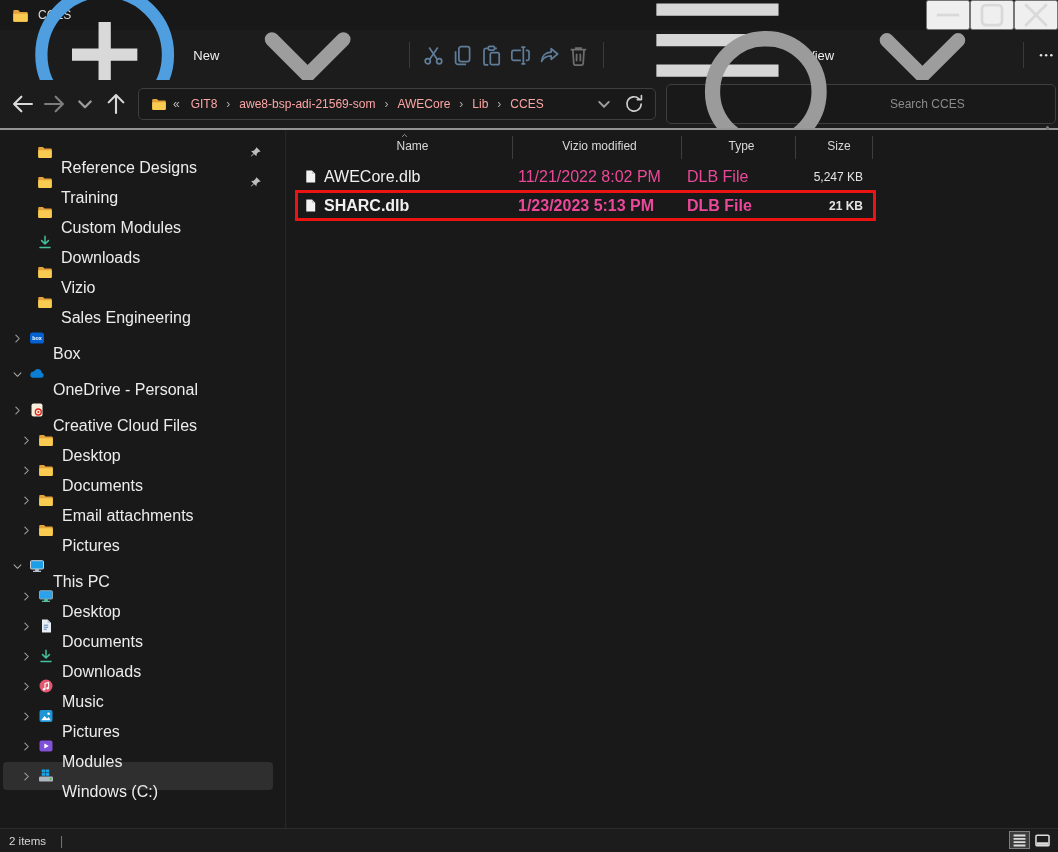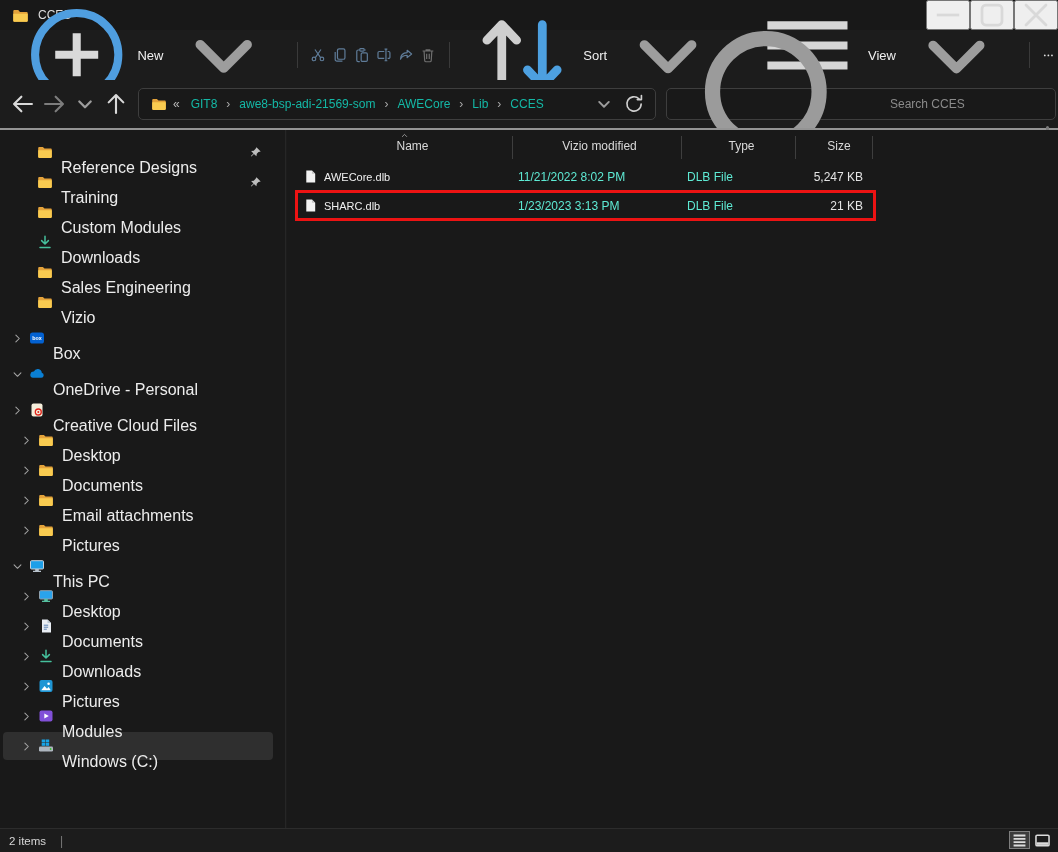--- a/index.html
+++ b/index.html
@@ -35,29 +35,29 @@
   .nav-btn { width:26px; height:28px; display:flex; align-items:center; justify-content:center;
     background:transparent; border:none; margin-right:5px; }
   .nav-btn svg { width:16px; height:16px; }
   .nav-btn.small svg { width:12px; height:12px; }
   .addressbar { width:518px; height:32px; margin-left:4px; background:#191919;
     border:1px solid #3e3e3e; border-radius:5px; display:flex; align-items:center; padding:0 6px; }
   .addressbar .fold { width:16px; height:16px; margin:0 6px 0 6px; }
   .crumb-overflow { color:#bdbdbd; font-size:12px; margin-right:4px; }
   .crumbs { display:flex; align-items:center; flex:1; }
   .crumb-group { display:flex; align-items:center; }
-  .crumb { color:#14b8a6; font-size:12px; padding:3px 7px; border-radius:3px; }
+  .crumb { color:#fca5a5; font-size:12px; padding:3px 7px; border-radius:3px; }
   .crumb-sep { color:#a9a9a9; font-size:12px; padding:0 2px; }
   .crumb-group:last-child .crumb-sep { display:none; }
   .addr-right { display:flex; align-items:center; gap:8px; margin-right:4px; }
   .addr-right .abtn { width:22px; height:24px; border:none; background:transparent;
     display:flex; align-items:center; justify-content:center; }
   .addr-right .abtn svg { width:13px; height:13px; }
   .addr-right .abtn.refresh svg { width:15px; height:15px; }
-  .searchbox { width:390px; height:32px; margin-left:10px; background:#191919;
+  .searchbox { width:390px; height:40px; margin-left:10px; background:#191919;
     border:1px solid #3e3e3e; border-radius:5px; display:flex; align-items:center; padding:0 10px; }
   .searchbox svg { width:14px; height:14px; flex:none; }
   .searchbox input { flex:1; background:transparent; border:none; outline:none;
     color:#d8d8d8; font-size:12px; margin-left:10px; font-family:inherit; }
   .searchbox input::placeholder { color:#8b8b8b; }
 
   
   .top-divider { position:absolute; top:128px; left:0; right:0; height:2px; background:#949494; }
 
   
@@ -83,25 +83,25 @@
     display:grid; grid-template-columns:216px 169px 114px 80px; align-items:center; }
   .list-header .hcell { font-size:12px; color:#d9d9d9;text-align:center; }
   .hc-name { padding-left:17px; } .hc-date { padding-left:6px; } .hc-type { padding-left:7px; }
   .hc-size { padding-left:8px; }
   .hsep { position:absolute; top:6px; width:1px; height:23px; background:#3e3e3e; }
   .hsep.s1{left:216px} .hsep.s2{left:385px} .hsep.s3{left:499px} .hsep.s4{left:576px}
   .sort-caret { position:absolute; left:102px; top:0px; width:13px; height:10px; }
   .file-rows { margin-left:9px; width:579px; }
   .file-row { height:29px; display:grid; grid-template-columns:216px 169px 114px 80px;
     align-items:center; cursor:default; }
-  .file-row[data-highlighted="true"] { outline:3px solid var(--annot-red,#ec1313); outline-offset:-2px; }
+  .file-row[data-highlighted="true"] { outline:3px solid var(--annot-red,#ec1313); outline-offset:-2px;font-weight:bold; }
   .cell-name { display:flex; align-items:center; padding-left:7px; }
   .cell-name .fic { width:15px; height:15px; margin-right:6px; flex:none; }
-  .cell-name .fname { font-size:11px; color:#f0f0f0; }
-  .cell-date,.cell-type { font-size:12px; color:#5eead4; padding-left:6px; }
+  .cell-name .fname { font-size:16px; color:#f0f0f0; }
+  .cell-date,.cell-type { font-size:16px; color:#ec4899; padding-left:6px; }
   .cell-size { font-size:12px; color:#e4e4e4; text-align:right; padding-right:12px; }
 
   
   .statusbar { position:absolute; left:0; right:0; bottom:0; height:24px; background:#1c1c1c;
     border-top:1px solid #2c2c2c; display:flex; align-items:center; padding-left:9px;text-align:center; }
   .statusbar .count { font-size:11.5px; color:#d6d6d6; }
   .statusbar .sb-sep { color:#787878; margin-left:14px; font-size:12px; }
   .view-toggles { position:absolute; right:5px; bottom:3px; display:flex; gap:2px; }
   .vt-btn { width:21px; height:18px; display:flex; align-items:center; justify-content:center;
     background:transparent; border:1px solid transparent; }
@@ -203,34 +203,20 @@
         </span>
       </button>
     <button class="tb-icon-btn">
         <span>
           <svg viewBox="0 0 16 16" fill="none" stroke="#6e6e6e" stroke-width="1.2" style="width: 100%; height: 100%; display: block;">
             <path d="M2.6 4h10.8M6.2 4V2.8h3.6V4M4.1 4l.6 9.5a1.4 1.4 0 0 0 1.4 1.3h3.8a1.4 1.4 0 0 0 1.4-1.3L11.9 4M6.7 6.8v5.2M9.3 6.8v5.2"></path>
           </svg>
         </span>
       </button>
     <div class="tb-sep"></div>
-    <button class="tb-btn">
-      <span style="display:flex">
-          <svg viewBox="0 0 16 16" fill="none" stroke-width="1.3" stroke-linecap="round" stroke-linejoin="round" style="width: 100%; height: 100%; display: block;">
-            <path d="M5 12.5v-9M2.8 5.8 5 3.5l2.2 2.3" stroke="#cfcfcf"></path>
-            <path d="M11 3.5v9M8.8 10.2 11 12.5l2.2-2.3" stroke="#4da0e0"></path>
-          </svg>
-        </span>
-      <span>Sort</span>
-      <span class="caret" style="display:flex">
-          <svg viewBox="0 0 16 16" fill="none" stroke="#9d9d9d" stroke-width="1.4" stroke-linecap="round" stroke-linejoin="round" style="width: 100%; height: 100%; display: block;">
-            <path d="M4.5 6.5 8 10l3.5-3.5"></path>
-          </svg>
-        </span>
-    </button>
     <button class="tb-btn" style="margin-left:14px">
       <span style="display:flex">
           <svg viewBox="0 0 16 16" stroke="#d6d6d6" stroke-width="1.2" style="width: 100%; height: 100%; display: block;">
             <path d="M2 3.5h12M2 6.5h12M2 9.5h12M2 12.5h12"></path>
           </svg>
         </span>
       <span>View</span>
       <span class="caret" style="display:flex">
           <svg viewBox="0 0 16 16" fill="none" stroke="#9d9d9d" stroke-width="1.4" stroke-linecap="round" stroke-linejoin="round" style="width: 100%; height: 100%; display: block;">
             <path d="M4.5 6.5 8 10l3.5-3.5"></path>
@@ -404,33 +390,33 @@
       </div>
 
       <div class="side-item" data-indent="pinned">
 
         <span class="ic">
           <svg viewBox="0 0 16 16" style="width: 100%; height: 100%; display: block;">
             <path d="M1.2 4.1c0-.7.5-1.2 1.2-1.2h3.5l1.6 1.7h6.1c.7 0 1.2.5 1.2 1.2v6.9c0 .7-.5 1.2-1.2 1.2H2.4c-.7 0-1.2-.5-1.2-1.2z" fill="#e3a23a"></path>
             <path d="M1.2 6.3h13.6v6.4c0 .7-.5 1.2-1.2 1.2H2.4c-.7 0-1.2-.5-1.2-1.2z" fill="#f9cb50"></path>
           </svg>
         </span>
+        <span class="lbl">Vizio</span>
+
+      </div>
+
+      <div class="side-item" data-indent="pinned">
+
+        <span class="ic">
+          <svg viewBox="0 0 16 16" style="width: 100%; height: 100%; display: block;">
+            <path d="M1.2 4.1c0-.7.5-1.2 1.2-1.2h3.5l1.6 1.7h6.1c.7 0 1.2.5 1.2 1.2v6.9c0 .7-.5 1.2-1.2 1.2H2.4c-.7 0-1.2-.5-1.2-1.2z" fill="#e3a23a"></path>
+            <path d="M1.2 6.3h13.6v6.4c0 .7-.5 1.2-1.2 1.2H2.4c-.7 0-1.2-.5-1.2-1.2z" fill="#f9cb50"></path>
+          </svg>
+        </span>
         <span class="lbl">Sales Engineering</span>
-
-      </div>
-
-      <div class="side-item" data-indent="pinned">
-
-        <span class="ic">
-          <svg viewBox="0 0 16 16" style="width: 100%; height: 100%; display: block;">
-            <path d="M1.2 4.1c0-.7.5-1.2 1.2-1.2h3.5l1.6 1.7h6.1c.7 0 1.2.5 1.2 1.2v6.9c0 .7-.5 1.2-1.2 1.2H2.4c-.7 0-1.2-.5-1.2-1.2z" fill="#e3a23a"></path>
-            <path d="M1.2 6.3h13.6v6.4c0 .7-.5 1.2-1.2 1.2H2.4c-.7 0-1.2-.5-1.2-1.2z" fill="#f9cb50"></path>
-          </svg>
-        </span>
-        <span class="lbl">Vizio</span>
 
       </div>
 
       <div class="side-item" data-indent="root" data-gap="true">
         <span class="chev">
           <svg viewBox="0 0 16 16" fill="none" stroke="#a6a6a6" stroke-width="1.3" stroke-linecap="round" stroke-linejoin="round" style="width: 100%; height: 100%; display: block;">
             <path d="M6 3.8 10.2 8 6 12.2"></path>
           </svg>
         </span>
         <span class="ic">
@@ -596,20 +582,37 @@
         </span>
         <span class="ic">
           <svg viewBox="0 0 16 16" fill="none" stroke="#45c09c" stroke-width="1.5" stroke-linecap="round" stroke-linejoin="round" style="width: 100%; height: 100%; display: block;">
             <path d="M8 2.2v7.6M4.6 6.6 8 10l3.4-3.4M3 13.4h10"></path>
           </svg>
         </span>
         <span class="lbl">Downloads</span>
 
       </div>
 
+      <div class="side-item" data-indent="child">
+        <span class="chev">
+          <svg viewBox="0 0 16 16" fill="none" stroke="#a6a6a6" stroke-width="1.3" stroke-linecap="round" stroke-linejoin="round" style="width: 100%; height: 100%; display: block;">
+            <path d="M6 3.8 10.2 8 6 12.2"></path>
+          </svg>
+        </span>
+        <span class="ic">
+          <svg viewBox="0 0 16 16" style="width: 100%; height: 100%; display: block;">
+            <circle cx="8" cy="8" r="6.5" fill="#e2566e"></circle>
+            <path d="M7 11.2V5.4l3.6-1v5.8" stroke="#fff" stroke-width="1.1" fill="none"></path>
+            <circle cx="6" cy="11.2" r="1.2" fill="#fff"></circle>
+            <circle cx="9.6" cy="10.2" r="1.2" fill="#fff"></circle>
+          </svg>
+        </span>
+        <span class="lbl">Music</span>
+
+      </div>
 
       <div class="side-item" data-indent="child">
         <span class="chev">
           <svg viewBox="0 0 16 16" fill="none" stroke="#a6a6a6" stroke-width="1.3" stroke-linecap="round" stroke-linejoin="round" style="width: 100%; height: 100%; display: block;">
             <path d="M6 3.8 10.2 8 6 12.2"></path>
           </svg>
         </span>
         <span class="ic">
           <svg viewBox="0 0 16 16" style="width: 100%; height: 100%; display: block;">
             <rect x="1.5" y="2" width="13" height="12" rx="2" fill="#1e95d4"></rect>
@@ -698,21 +701,21 @@
         <div class="file-row" data-highlighted="true">
           <span class="cell-name">
             <span class="fic">
               <svg viewBox="0 0 16 16" style="width: 100%; height: 100%; display: block;">
                 <path d="M3.5 1.5h6L13 5v9.5H3.5z" fill="#f2f2f2"></path>
                 <path d="M9.5 1.5V5H13z" fill="#c4c4c4"></path>
               </svg>
             </span>
             <span class="fname">SHARC.dlb</span>
           </span>
-          <span class="cell-date">1/23/2023 3:13 PM</span>
+          <span class="cell-date">1/23/2023 5:13 PM</span>
           <span class="cell-type">DLB File</span>
           <span class="cell-size">21 KB</span>
         </div>
       </div>
   </section>
 
   <div class="statusbar">
     <span class="count">2 items</span>
     <span class="sb-sep">|</span>
   </div>

